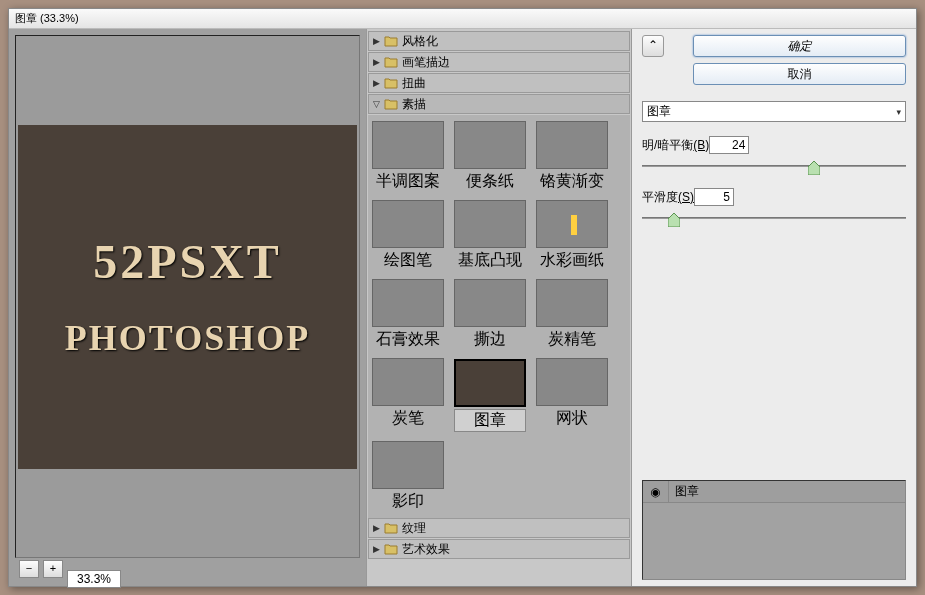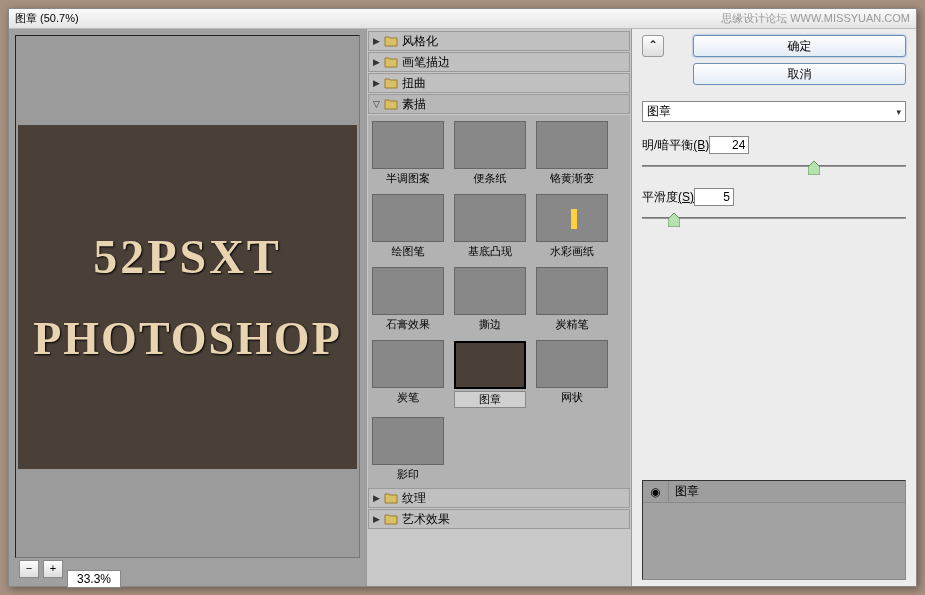--- a/index.html
+++ b/index.html
@@ -7,41 +7,41 @@
 .dialog { position: absolute; left: 8px; top: 8px; width: 909px; height: 579px; background: #ececec; border: 1px solid #888; box-shadow: 2px 2px 8px rgba(0,0,0,0.4); }
 .titlebar { height: 20px; display: flex; align-items: center; justify-content: space-between; padding: 0 6px; background: linear-gradient(to bottom, #fafafa, #e4e4e4); border-bottom: 1px solid #bbb; }
 .title { font-size: 11px; }
 .watermark { font-size: 11px; color: #999; }
 .content { display: flex; height: calc(100% - 20px); }
 .preview-panel { width: 357px; background: #a0a0a0; padding: 6px; position: relative; display: flex; flex-direction: column; }
 .preview-wrap { flex: 1; background: #9b9b9b; border: 1px inset #777; padding: 2px; display: flex; justify-content: center; align-items: center; overflow: hidden; }
 .preview-img { width: 344px; height: 344px; background: #4a4038; display: flex; flex-direction: column; justify-content: center; align-items: center; gap: 28px; }
 .txt-line { font-family: "Comic Sans MS", cursive; color: #e8d4b0; font-weight: bold; text-shadow: 1px 1px 2px #000; }
 .txt-a { font-size: 48px; letter-spacing: 3px; }
-.txt-b { font-size: 46px; letter-spacing: 2px; }
+.txt-b { font-size: 36px; letter-spacing: 2px; }
 .preview-bottom { height: 22px; display: flex; align-items: center; gap: 4px; padding: 2px 4px; background: #a0a0a0; }
 .zoom-btn { width: 20px; height: 18px; background: linear-gradient(to bottom,#fdfdfd,#ddd); border: 1px solid #888; font-size: 11px; text-align: center; line-height: 15px; cursor: pointer; }
 .zoom-val { width: 54px; height: 18px; background: #fff; border: 1px solid #888; text-align: center; line-height: 17px; margin-top: 20px; }
 .filter-panel { width: 266px; background: #c8c8c8; border-left: 1px solid #999; border-right: 1px solid #999; overflow-y: auto; padding: 2px 1px; }
 .cat-row { height: 20px; display: flex; align-items: center; gap: 4px; padding: 0 4px; background: #c0c0c0; border: 1px solid #9a9a9a; margin-bottom: 1px; cursor: pointer; }
 .cat-row.open { background: #b8b8b8; }
 .tri { font-size: 9px; color: #333; }
 .folder { width: 14px; height: 14px; display: inline-flex; align-items: center; justify-content: center; }
 .folder svg { width: 14px; height: 12px; }
 .thumbs-area { background: #b2b2b2; padding: 6px 4px; display: flex; flex-wrap: wrap; gap: 8px 10px; justify-content: flex-start; }
 .thumb { width: 72px; display: flex; flex-direction: column; align-items: center; gap: 2px; cursor: pointer; }
 .thumb .img { width: 72px; height: 48px; background: #888; border: 1px solid #666; }
 .thumb.selected .img { border: 2px solid #000; background: #4a4038; }
 .thumb.selected { padding: 1px; }
-.thumb-label { font-size: 11px; text-align: center; width: 72px; }
+.thumb-label { font-size: 16px; text-align: center; width: 72px; }
 .thumb.selected .thumb-label { background: #d0d0d0; border: 1px solid #888; }
 .right-panel { flex: 1; background: #ececec; padding: 6px 10px; display: flex; flex-direction: column; }
 .btn-row { display: flex; align-items: center; gap: 8px; margin-bottom: 6px; }
 .btn { width: 213px; height: 22px; border: 1px solid #6b8fb5; background: linear-gradient(to bottom,#fefefe,#e4ecf5); border-radius: 3px; cursor: pointer; text-align: center; line-height: 20px; }
-.btn.primary { box-shadow: 0 0 2px #5a8ecf; }
+.btn.primary { box-shadow: 0 0 2px #5a8ecf; font-style: italic; }
 .btn-row .gap { flex: 1; }
 .collapse-btn { width: 22px; height: 22px; border: 1px solid #999; background: linear-gradient(to bottom,#fdfdfd,#ddd); border-radius: 3px; text-align: center; line-height: 18px; cursor: pointer; }
 .params { margin-top: 10px; }
 .select-row { display: flex; margin-bottom: 14px; }
 .select { flex: 1; height: 21px; background: #fff; border: 1px solid #888; display: flex; align-items: center; justify-content: space-between; padding: 0 4px; cursor: pointer; }
 .select .arr { font-size: 9px; color: #333; }
 .slider-row { display: flex; align-items: center; margin-bottom: 4px; }
 .slider-label { font-size: 12px; }
 .slider-label u { text-decoration: underline; }
 .slider-val { width: 40px; height: 18px; background: #fff; border: 1px solid #888; text-align: right; padding: 0 3px; line-height: 16px; }
@@ -68,22 +68,21 @@
 .th-conte { background: linear-gradient(135deg,#000 40%,#fff 40%); }
 .th-stamp { background: #4a4038; }
 .th-retic { background: repeating-linear-gradient(0deg,#333 0 2px,#666 2px 4px); }
 .th-photo { background: linear-gradient(90deg,#000 40%,#fff 41%,#000 70%,#fff 71%); }
 </style>
 </head>
 <body>
 
 <div class="dialog">
   <div class="titlebar">
-    <span class="title">图章 (50.7%)</span>
-    <span class="watermark">思缘设计论坛  WWW.MISSYUAN.COM</span>
+    <span class="title">图章 (33.3%)</span>
   </div>
   <div class="content">
 
     <div class="preview-panel">
       <div class="preview-wrap">
         <div class="preview-img">
           <div class="txt-line txt-a">52PSXT</div>
           <div class="txt-line txt-b">PHOTOSHOP</div>
         </div>
       </div>

